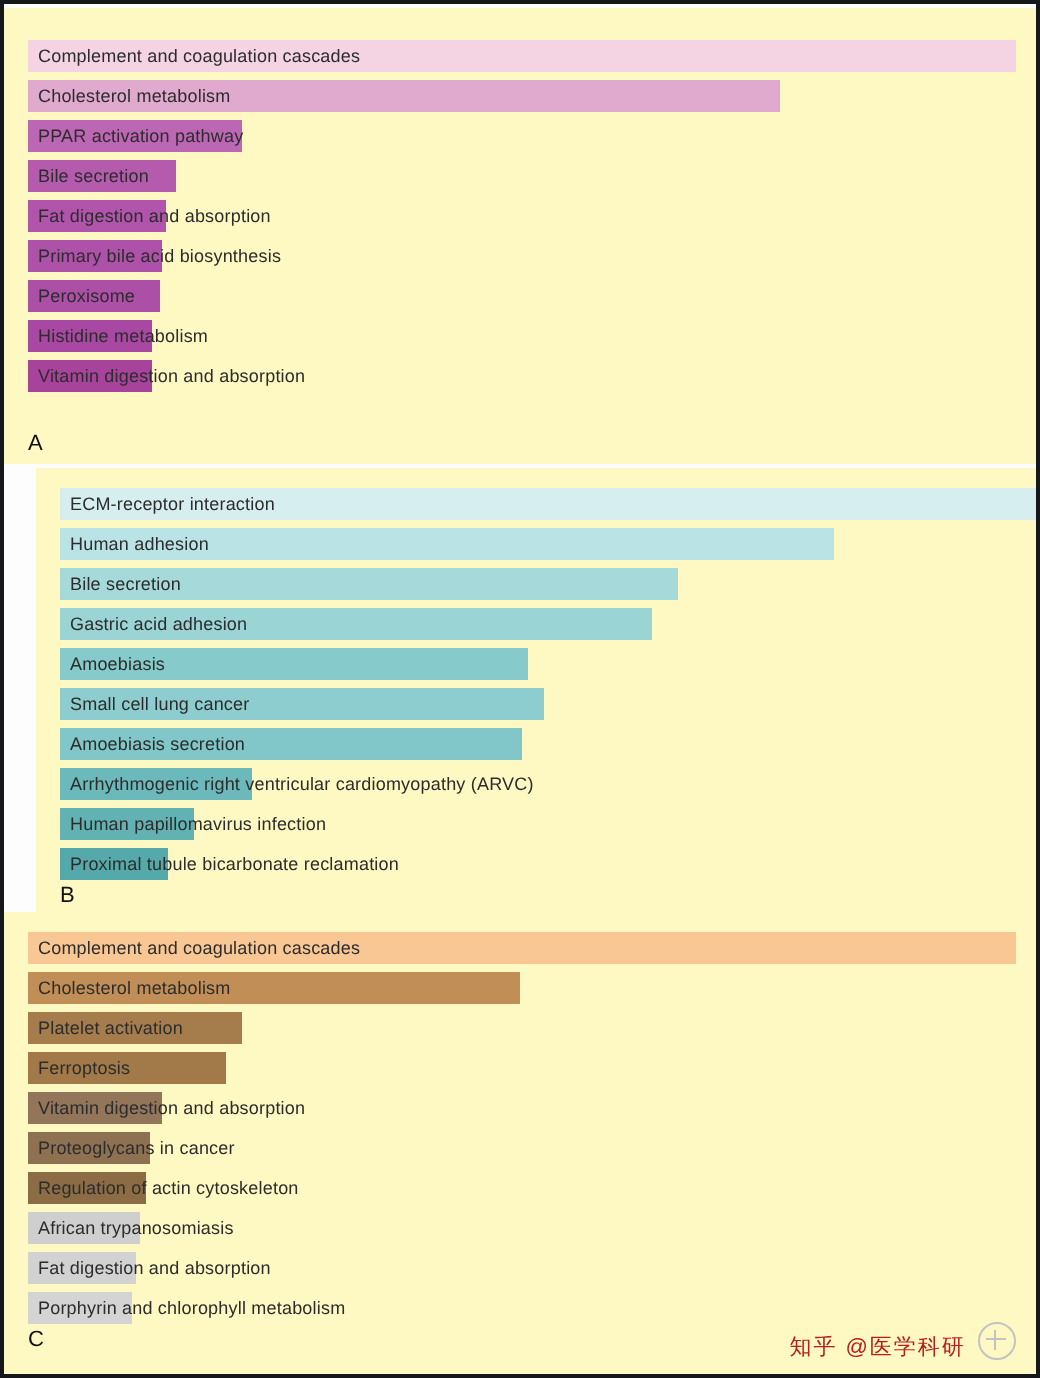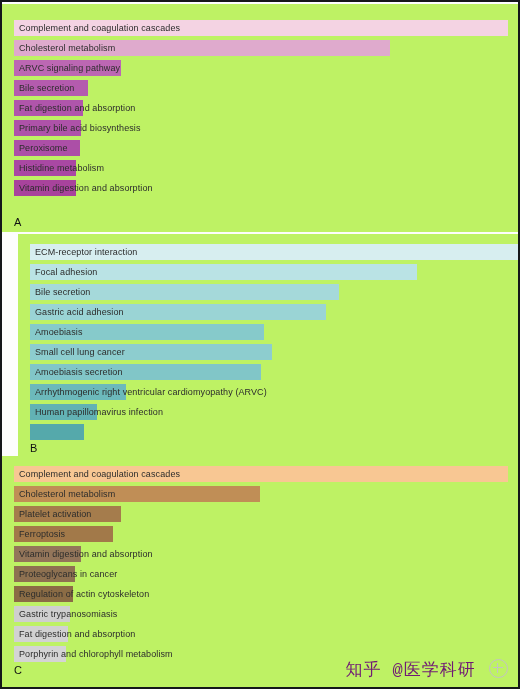--- a/index.html
+++ b/index.html
@@ -18,21 +18,21 @@
     width: 520px;
     height: 689px;
     box-sizing: border-box;
     background: #fdfdfd;
     border: 2px solid #15171a;
     overflow: hidden;
   }
   .panel {
     position: relative;
     box-sizing: border-box;
-    background: #bef264;
+    background: #fef9c3;
     padding: 0;
   }
   .panel-inner {
     position: relative;
     width: 100%;
   }
   .bar-row {
     position: relative;
     height: 20px;
     width: 100%;
@@ -65,24 +65,24 @@
   #panelA { position: absolute; left: 0; top: 2px;  width: 516px; height: 228px; }
   #panelB { position: absolute; left: 16px; top: 232px; width: 516px; height: 222px; }
   #panelC { position: absolute; left: 0; top: 454px; width: 516px; height: 231px; }
   #panelA .panel-inner { padding-top: 14px; }
   #panelB .panel-inner { padding-top: 8px; }
   #panelC .panel-inner { padding-top: 8px; }
   .watermark {
     position: absolute;
     right: 8px;
     bottom: 6px;
-    font-size: 17px;
-    color: #701a75;
+    font-size: 11px;
+    color: #b91c1c;
     letter-spacing: 1px;
-    font-family: Liberation Mono, monospace;
+    font-family: Liberation Sans, sans-serif;
     white-space: nowrap;
     pointer-events: none;
   }
   .watermark .wm-logo {
     display: inline-block;
     width: 17px;
     height: 17px;
     border: 1.4px solid #c3c3c3;
     border-radius: 50%;
     position: relative;
@@ -115,21 +115,21 @@
       <div class="bar-row">
         <div class="bar" style="width: 494px; background: rgb(244, 211, 227);"></div>
         <div class="bar-label">Complement and coagulation cascades</div>
       </div>
       <div class="bar-row">
         <div class="bar" style="width: 376px; background: rgb(223, 170, 205);"></div>
         <div class="bar-label">Cholesterol metabolism</div>
       </div>
       <div class="bar-row">
         <div class="bar" style="width: 107px; background: rgb(188, 103, 179);"></div>
-        <div class="bar-label">ARVC signaling pathway</div>
+        <div class="bar-label">PPAR activation pathway</div>
       </div>
       <div class="bar-row">
         <div class="bar" style="width: 74px; background: rgb(180, 91, 174);"></div>
         <div class="bar-label">Bile secretion</div>
       </div>
       <div class="bar-row">
         <div class="bar" style="width: 69px; background: rgb(176, 85, 171);"></div>
         <div class="bar-label">Fat digestion and absorption</div>
       </div>
       <div class="bar-row">
@@ -155,21 +155,21 @@
 
   <div class="panel" id="panelB">
     <div class="panel-inner">
 
       <div class="bar-row">
         <div class="bar" style="width: 492px; background: rgb(215, 238, 240);"></div>
         <div class="bar-label">ECM-receptor interaction</div>
       </div>
       <div class="bar-row">
         <div class="bar" style="width: 387px; background: rgb(186, 227, 229);"></div>
-        <div class="bar-label">Focal adhesion</div>
+        <div class="bar-label">Human adhesion</div>
       </div>
       <div class="bar-row">
         <div class="bar" style="width: 309px; background: rgb(165, 217, 218);"></div>
         <div class="bar-label">Bile secretion</div>
       </div>
       <div class="bar-row">
         <div class="bar" style="width: 296px; background: rgb(154, 212, 213);"></div>
         <div class="bar-label">Gastric acid adhesion</div>
       </div>
       <div class="bar-row">
@@ -187,20 +187,21 @@
       <div class="bar-row">
         <div class="bar" style="width: 96px; background: rgb(108, 185, 187);"></div>
         <div class="bar-label">Arrhythmogenic right ventricular cardiomyopathy (ARVC)</div>
       </div>
       <div class="bar-row">
         <div class="bar" style="width: 67px; background: rgb(98, 178, 180);"></div>
         <div class="bar-label">Human papillomavirus infection</div>
       </div>
       <div class="bar-row">
         <div class="bar" style="width: 54px; background: rgb(85, 169, 171);"></div>
+        <div class="bar-label">Proximal tubule bicarbonate reclamation</div>
       </div>
 
     </div>
     <div class="panel-letter" style="top:208px">B</div>
   </div>
 
   <div class="panel" id="panelC">
     <div class="panel-inner">
 
       <div class="bar-row">
@@ -226,21 +227,21 @@
       <div class="bar-row">
         <div class="bar" style="width: 61px; background: rgb(142, 113, 81);"></div>
         <div class="bar-label">Proteoglycans in cancer</div>
       </div>
       <div class="bar-row">
         <div class="bar" style="width: 59px; background: rgb(139, 108, 69);"></div>
         <div class="bar-label">Regulation of actin cytoskeleton</div>
       </div>
       <div class="bar-row">
         <div class="bar" style="width: 56px; background: rgb(207, 207, 207);"></div>
-        <div class="bar-label">Gastric trypanosomiasis</div>
+        <div class="bar-label">African trypanosomiasis</div>
       </div>
       <div class="bar-row">
         <div class="bar" style="width: 54px; background: rgb(210, 210, 210);"></div>
         <div class="bar-label">Fat digestion and absorption</div>
       </div>
       <div class="bar-row">
         <div class="bar" style="width: 52px; background: rgb(212, 212, 212);"></div>
         <div class="bar-label">Porphyrin and chlorophyll metabolism</div>
       </div>
 

